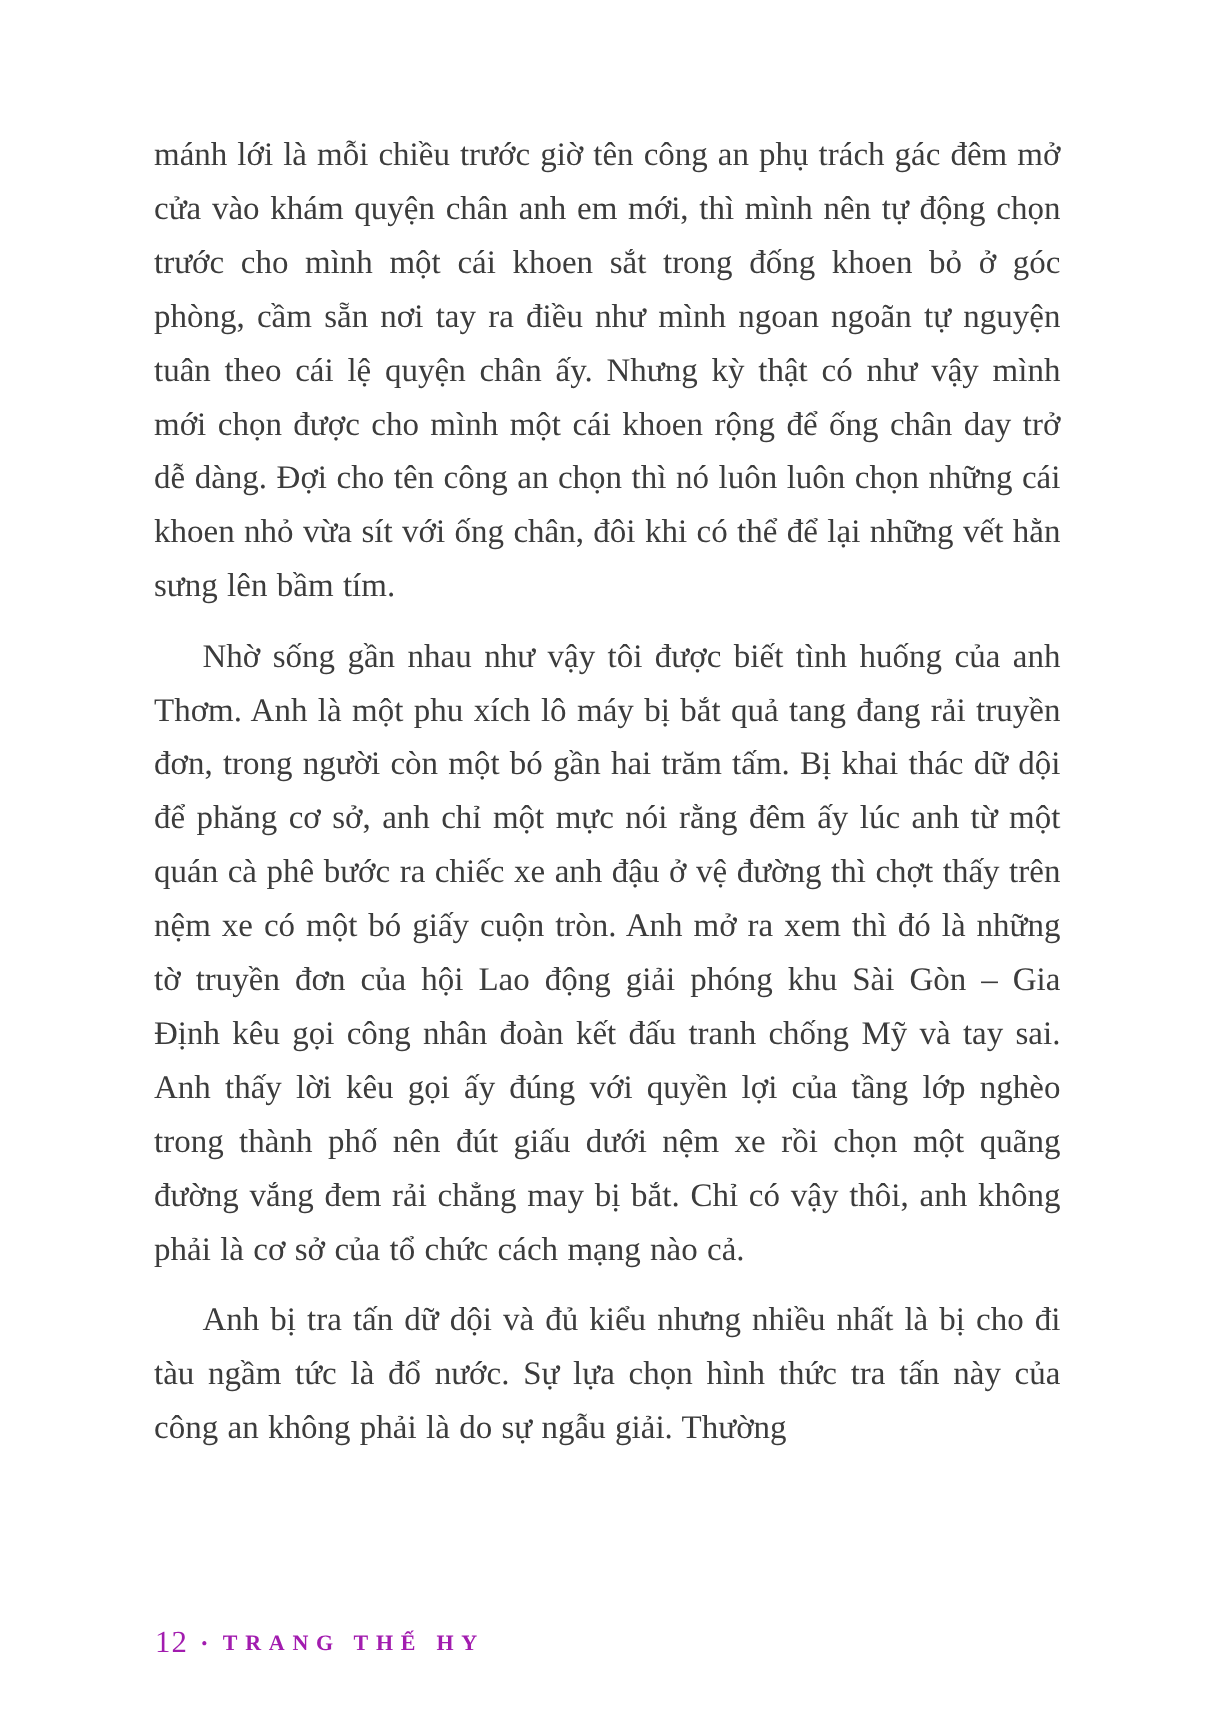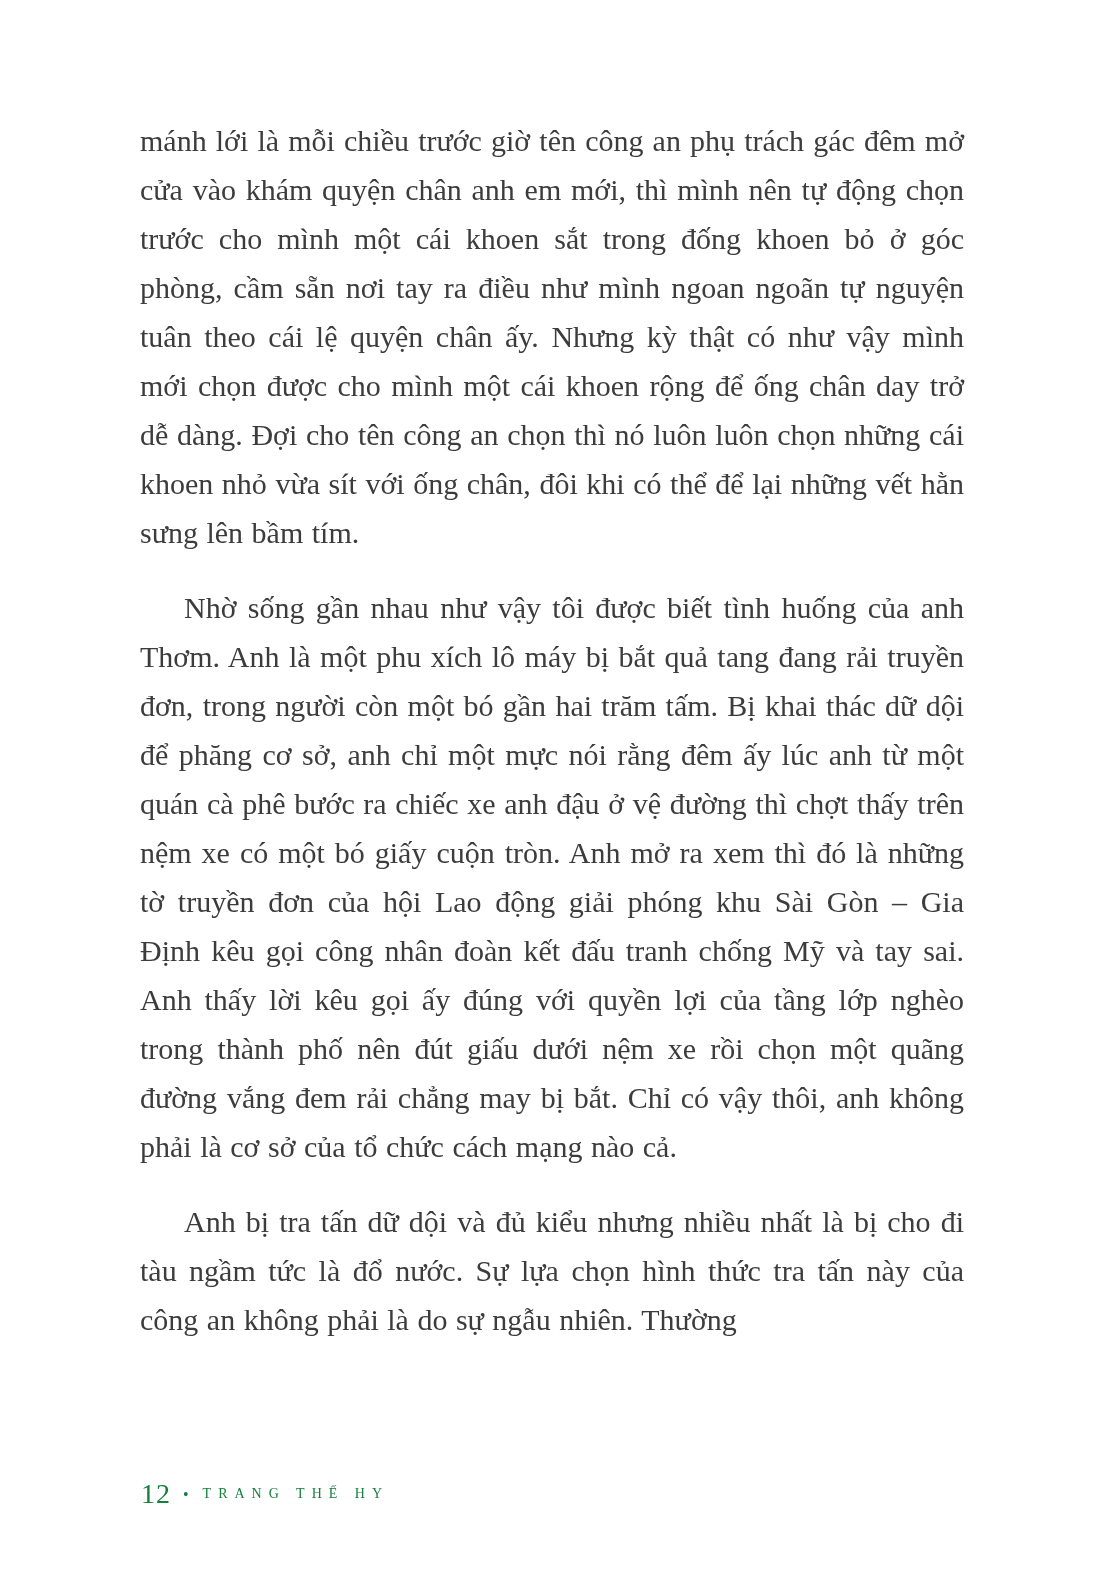--- a/index.html
+++ b/index.html
@@ -29,56 +29,56 @@
   .para {
     margin: 0;
     font-size: 30px;
     line-height: 49px;
     text-align: justify;
     text-justify: inter-word;
     word-spacing: 1px;
   }
   .para.indent {
     text-indent: 44px;
-    margin-top: 26px;
+    margin-top: 15px;
   }
   .footer {
     position: absolute;
     left: 141px;
     top: 1478px;
     display: flex;
     align-items: center;
-    color: #15803d;
+    color: #a21caf;
   }
   .page-number {
     font-size: 28px;
     letter-spacing: 1px;
   }
   .separator {
     font-size: 16px;
     margin: 0 14px 0 12px;
     position: relative;
     top: 1px;
   }
   .author {
-    font-size: 14px;
+    font-size: 20px;
     text-transform: uppercase;
     letter-spacing: 7px;
-    font-weight: 400;
+    font-weight: 700;
   }
 </style>
 </head>
 <body>
 
 <div class="page">
 
   <main class="text-block">
     <p class="para">mánh lới là mỗi chiều trước giờ tên công an phụ trách gác đêm mở cửa vào khám quyện chân anh em mới, thì mình nên tự động chọn trước cho mình một cái khoen sắt trong đống khoen bỏ ở góc phòng, cầm sẵn nơi tay ra điều như mình ngoan ngoãn tự nguyện tuân theo cái lệ quyện chân ấy. Nhưng kỳ thật có như vậy mình mới chọn được cho mình một cái khoen rộng để ống chân day trở dễ dàng. Đợi cho tên công an chọn thì nó luôn luôn chọn những cái khoen nhỏ vừa sít với ống chân, đôi khi có thể để lại những vết hằn sưng lên bầm tím.</p>
     <p class="para indent">Nhờ sống gần nhau như vậy tôi được biết tình huống của anh Thơm. Anh là một phu xích lô máy bị bắt quả tang đang rải truyền đơn, trong người còn một bó gần hai trăm tấm. Bị khai thác dữ dội để phăng cơ sở, anh chỉ một mực nói rằng đêm ấy lúc anh từ một quán cà phê bước ra chiếc xe anh đậu ở vệ đường thì chợt thấy trên nệm xe có một bó giấy cuộn tròn. Anh mở ra xem thì đó là những tờ truyền đơn của hội Lao động giải phóng khu Sài Gòn – Gia Định kêu gọi công nhân đoàn kết đấu tranh chống Mỹ và tay sai. Anh thấy lời kêu gọi ấy đúng với quyền lợi của tầng lớp nghèo trong thành phố nên đút giấu dưới nệm xe rồi chọn một quãng đường vắng đem rải chẳng may bị bắt. Chỉ có vậy thôi, anh không phải là cơ sở của tổ chức cách mạng nào cả.</p>
-    <p class="para indent">Anh bị tra tấn dữ dội và đủ kiểu nhưng nhiều nhất là bị cho đi tàu ngầm tức là đổ nước. Sự lựa chọn hình thức tra tấn này của công an không phải là do sự ngẫu nhiên. Thường</p>
+    <p class="para indent">Anh bị tra tấn dữ dội và đủ kiểu nhưng nhiều nhất là bị cho đi tàu ngầm tức là đổ nước. Sự lựa chọn hình thức tra tấn này của công an không phải là do sự ngẫu giải. Thường</p>
   </main>
 
   <footer class="footer">
     <span class="page-number">12</span>
     <span class="separator">•</span>
     <span class="author">Trang Thế Hy</span>
   </footer>
 
 </div>
 

